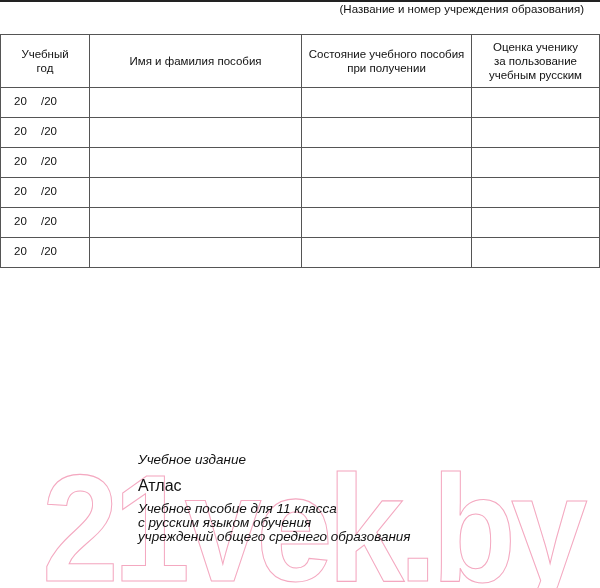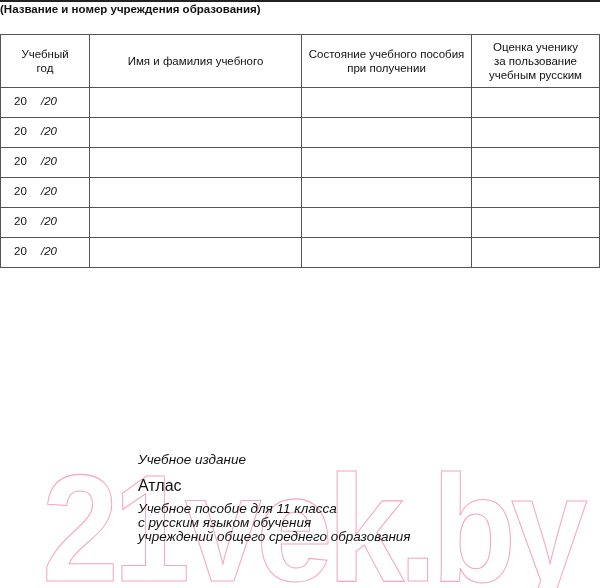--- a/index.html
+++ b/index.html
@@ -18,24 +18,23 @@
     .top-rule {
       position: absolute;
       left: 0; top: 0;
       width: 600px; height: 2px;
       background: #222222;
     }
     .institution-caption {
       position: absolute;
       left: 0; top: 3px;
       width: 584px;
-      text-align: left;
+      text-align: right;
       font-size: 11.5px;
       color: #111;
-      font-weight: bold;
     }
     .register-table {
       position: absolute;
       left: 0; top: 34px;
       width: 600px;
       border-collapse: collapse;
       table-layout: fixed;
     }
     .register-table th,
     .register-table td {
@@ -56,21 +55,21 @@
     }
     .col-year { width: 89px; }
     .col-name { width: 212px; }
     .col-state { width: 170px; }
     .col-grade { width: 128px; }
     .year-cell {
       position: relative;
       font-size: 12px;
     }
     .year-cell .y1 { position: absolute; left: 13px; top: 7px; }
-    .year-cell .y2 { position: absolute; left: 40px; top: 7px; font-style: italic; }
+    .year-cell .y2 { position: absolute; left: 40px; top: 7px; }
 
     
     .watermark {
       position: absolute;
       left: 0; top: 0;
       width: 600px; height: 588px;
       pointer-events: none;
     }
 
     .imprint {
@@ -117,21 +116,21 @@
       <col class="col-state">
       <col class="col-grade">
   </colgroup>
   <thead>
     <tr>
       <th>
         <span>Учебный</span><br>
         <span>год</span>
       </th>
       <th>
-        <span>Имя и фамилия учебного</span>
+        <span>Имя и фамилия пособия</span>
       </th>
       <th>
         <span>Состояние учебного пособия</span><br>
         <span>при получении</span>
       </th>
       <th>
         <span>Оценка ученику</span><br>
         <span>за пользование</span><br>
         <span>учебным русским</span>
       </th>

